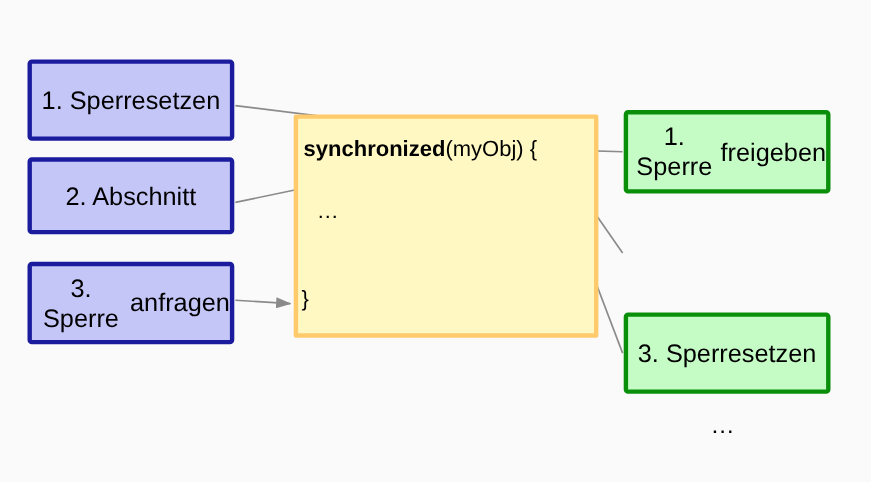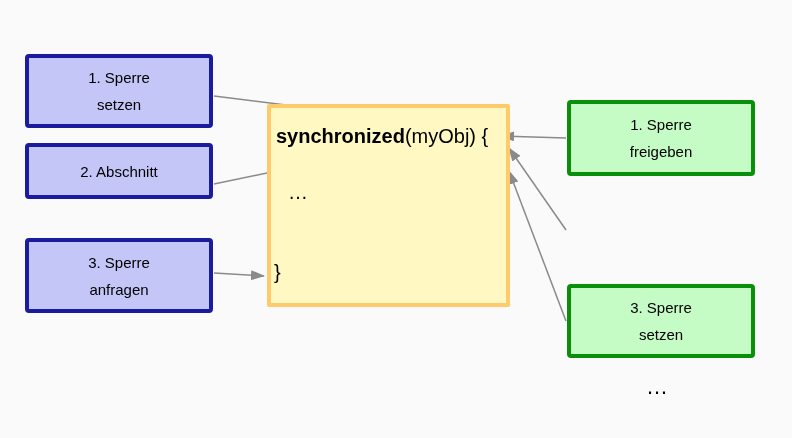--- a/index.html
+++ b/index.html
@@ -5,26 +5,26 @@
   :root{
     --canvas-bg:#fafafa; --blue-fill:#c5c6f8; --blue-border:#1b1b9e;
     --green-fill:#c5fcc5; --green-border:#0a8f0a;
     --yellow-fill:#fff8c2; --yellow-border:#ffca6b;
     --arrow:#8a8a8a; --text:#000000;
   }
   html,body{margin:0;padding:0;}
   body{font-family:"Liberation Sans",sans-serif;background:var(--canvas-bg);}
   .canvas{position:relative;width:792px;height:438px;background:var(--canvas-bg);overflow:hidden;}
   .arrow-layer{position:absolute;left:0;top:0;width:792px;height:438px;pointer-events:none;}
-  .box{position:absolute;width:188px;box-sizing:border-box;display:flex;flex-direction:column;
+  .box{position:absolute;width:188px;box-sizing:border-box;display:flex;flex-direction:row;
        align-items:center;justify-content:center;text-align:center;
-       font-size:15px;line-height:27px;color:var(--text);border-radius:4px;}
+       font-size:23px;line-height:27px;color:var(--text);border-radius:4px;}
   .box.blue{background:var(--blue-fill);border:4px solid var(--blue-border);}
   .box.green{background:var(--green-fill);border:4px solid var(--green-border);}
-  .codebox{position:absolute;left:267px;top:104px;width:243px;height:203px;box-sizing:border-box;
+  .codebox{position:absolute;left:267px;top:104px;width:277px;height:203px;box-sizing:border-box;
        background:var(--yellow-fill);border:4px solid var(--yellow-border);border-radius:2px;}
   .cl{position:absolute;font-size:20px;line-height:25px;color:var(--text);white-space:nowrap;}
   .kw{font-weight:bold;}
   .bottom-ellipsis{position:absolute;left:627px;top:374px;width:60px;text-align:center;
        font-size:22px;line-height:25px;color:var(--text);}
 </style>
 </head>
 <body>
 
 <div class="canvas">
@@ -41,21 +41,21 @@
     <line x1="566" y1="138" x2="501" y2="136" stroke="#8a8a8a" stroke-width="1.5" marker-end="url(#ah)"></line>
     <line x1="566" y1="230" x2="509" y2="148" stroke="#8a8a8a" stroke-width="1.5" marker-end="url(#ah)"></line>
     <line x1="566" y1="321" x2="509" y2="171" stroke="#8a8a8a" stroke-width="1.5" marker-end="url(#ah)"></line>
   </svg>
 
   <div class="box blue" style="left:25px;top:54px;height:74px">
     <div>1. Sperre</div>
     <div>setzen</div>
   </div>
 
-  <div class="box blue" style="left:25px;top:143px;height:56px">
+  <div class="box blue" style="left:25px;top:143px;height:70px">
     <div>2. Abschnitt</div>
   </div>
 
   <div class="box blue" style="left:25px;top:238px;height:75px">
     <div>3. Sperre</div>
     <div>anfragen</div>
   </div>
 
   <div class="codebox">
     <div class="cl" style="left:5px;top:16px">

